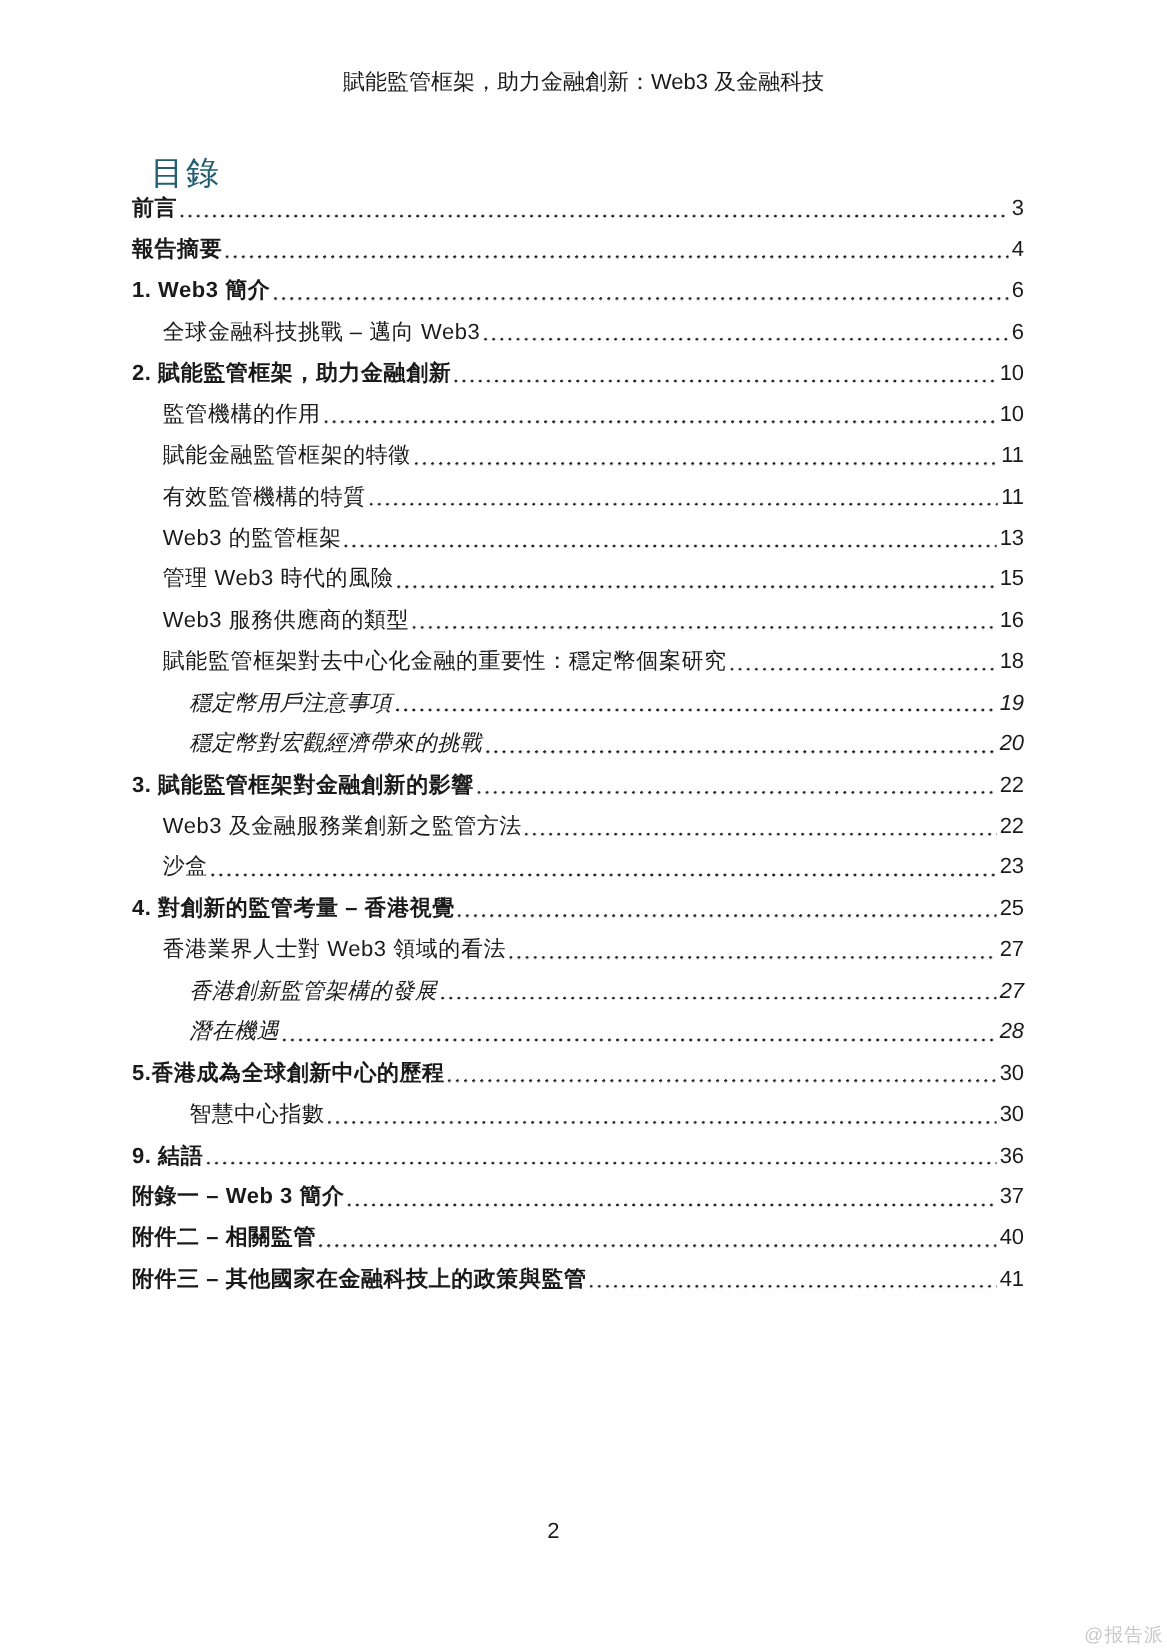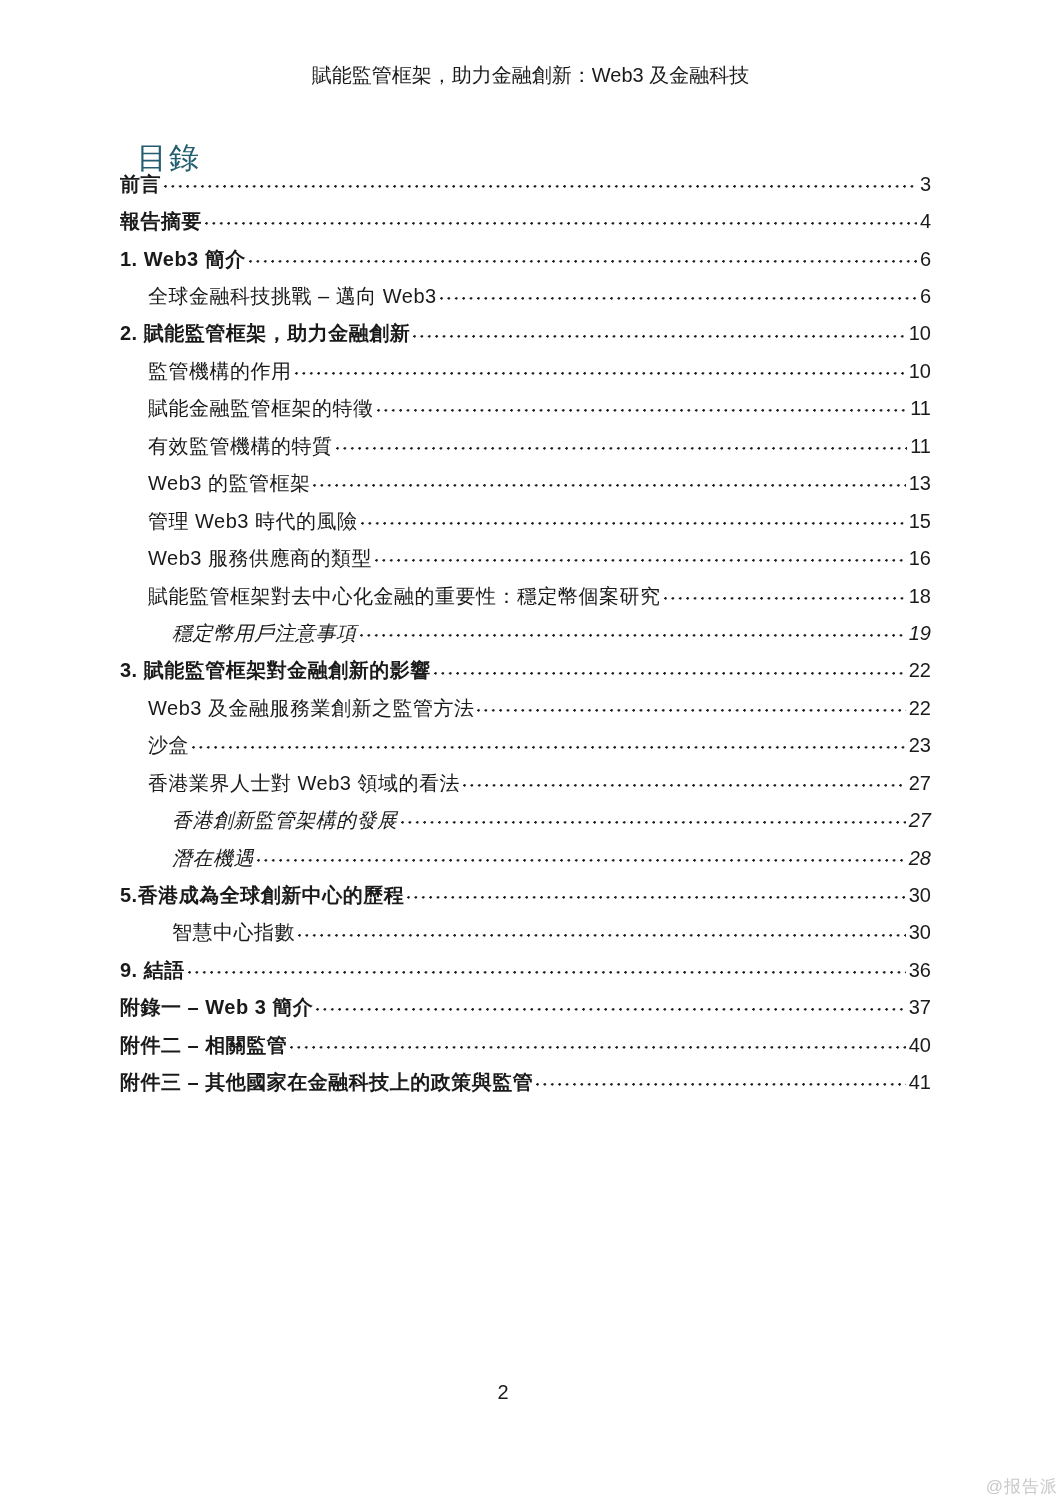--- a/index.html
+++ b/index.html
@@ -12,21 +12,21 @@
   .doc-header {
     position:absolute; top:63px; left:0; right:0;
     text-align:center; font-size:20px; line-height:1.2; color:#1a1a1a;
   }
   .toc-title {
     position:absolute; top:124px; left:121px;
     font-size:30px; line-height:1.2; letter-spacing:2px; font-weight:400;
   }
   .toc-list { position:absolute; top:168px; left:120px; width:811px; }
   .toc-row {
-    height:37.45px; display:flex; align-items:center;
+    height:37.45px; display:flex; align-items:flex-end;
     box-sizing:border-box; padding-bottom:5px; font-size:20px; color:#1a1a1a;
   }
   .toc-row .lbl { line-height:1.05; white-space:nowrap; letter-spacing:0.5px; }
   .toc-row .dots { flex:1; height:12px; position:relative; margin:0 2px; min-width:12px; }
   .toc-row .dots::after {
     content:""; position:absolute; left:1px; right:1px; bottom:2px; height:3.4px;
     background-image:radial-gradient(circle at 1.5px 1.6px, #1c1c1c 1.15px, rgba(0,0,0,0) 1.55px);
     background-size:7.4px 3.4px; background-repeat:repeat-x;
   }
   .toc-row .pg { line-height:1.05; }
@@ -111,34 +111,44 @@
       <div class="toc-row l2 regular">
     <span class="lbl">賦能監管框架對去中心化金融的重要性：穩定幣個案研究</span>
     <span class="dots"></span>
     <span class="pg">18</span>
   </div>
       <div class="toc-row l3 italic">
     <span class="lbl">穩定幣用戶注意事項</span>
     <span class="dots"></span>
     <span class="pg">19</span>
   </div>
+      <div class="toc-row l3 italic">
+    <span class="lbl">穩定幣對宏觀經濟帶來的挑戰</span>
+    <span class="dots"></span>
+    <span class="pg">20</span>
+  </div>
       <div class="toc-row l1 bold">
     <span class="lbl">3. 賦能監管框架對金融創新的影響</span>
     <span class="dots"></span>
     <span class="pg">22</span>
   </div>
       <div class="toc-row l2 regular">
     <span class="lbl">Web3 及金融服務業創新之監管方法</span>
     <span class="dots"></span>
     <span class="pg">22</span>
   </div>
       <div class="toc-row l2 regular">
     <span class="lbl">沙盒</span>
     <span class="dots"></span>
     <span class="pg">23</span>
+  </div>
+      <div class="toc-row l1 bold">
+    <span class="lbl">4. 對創新的監管考量 – 香港視覺</span>
+    <span class="dots"></span>
+    <span class="pg">25</span>
   </div>
       <div class="toc-row l2 regular">
     <span class="lbl">香港業界人士對 Web3 領域的看法</span>
     <span class="dots"></span>
     <span class="pg">27</span>
   </div>
       <div class="toc-row l3 italic">
     <span class="lbl">香港創新監管架構的發展</span>
     <span class="dots"></span>
     <span class="pg">27</span>

